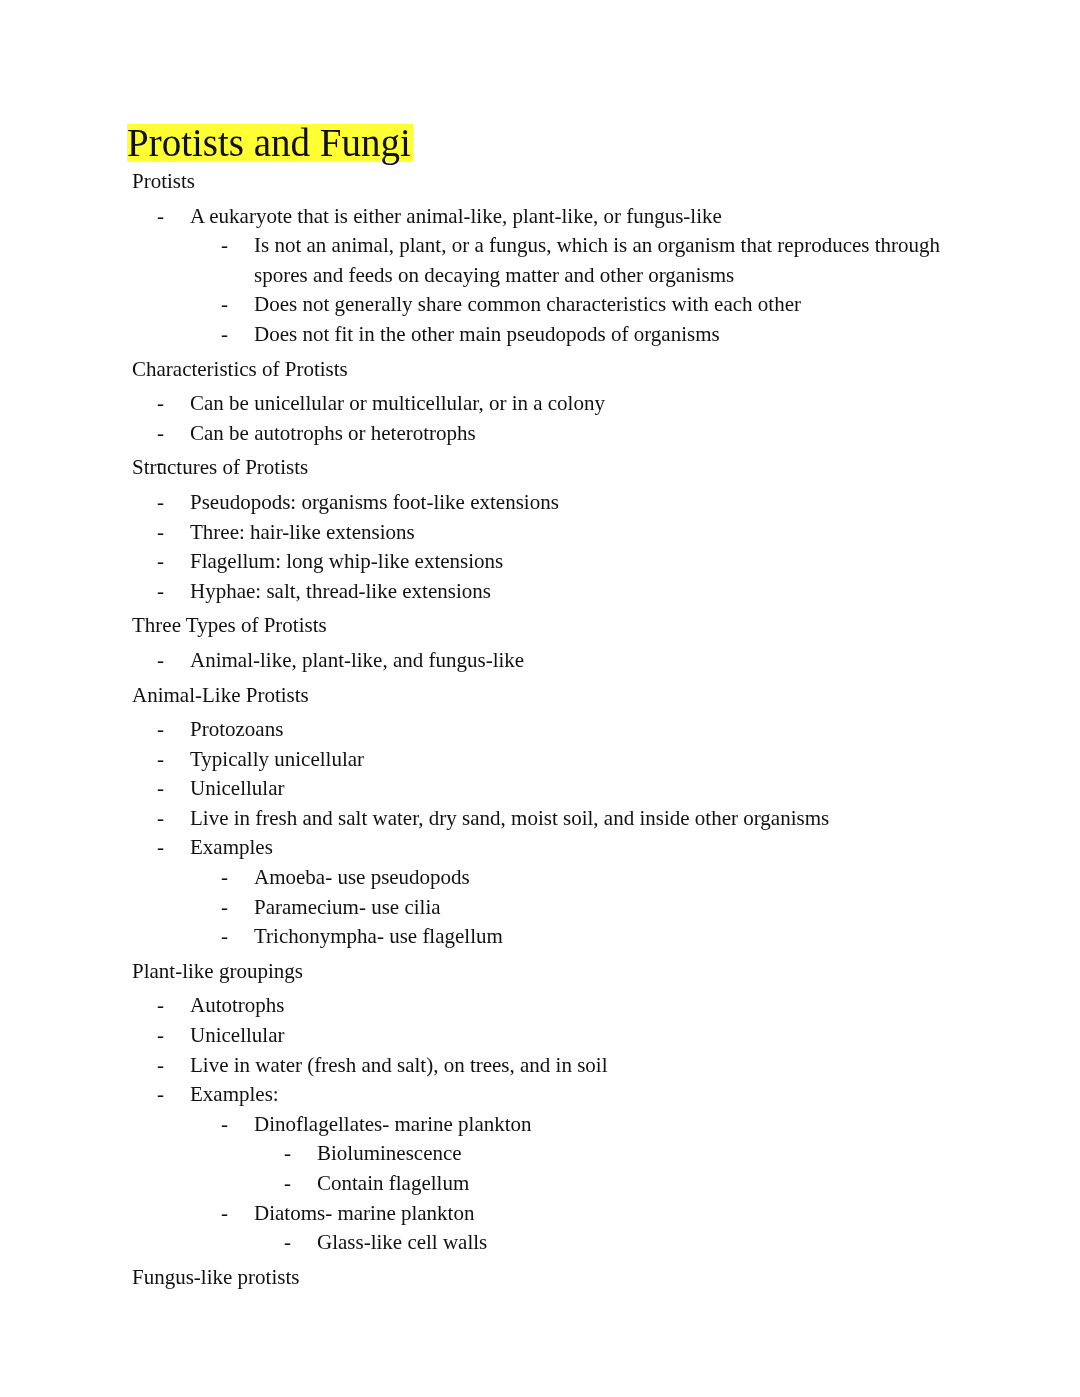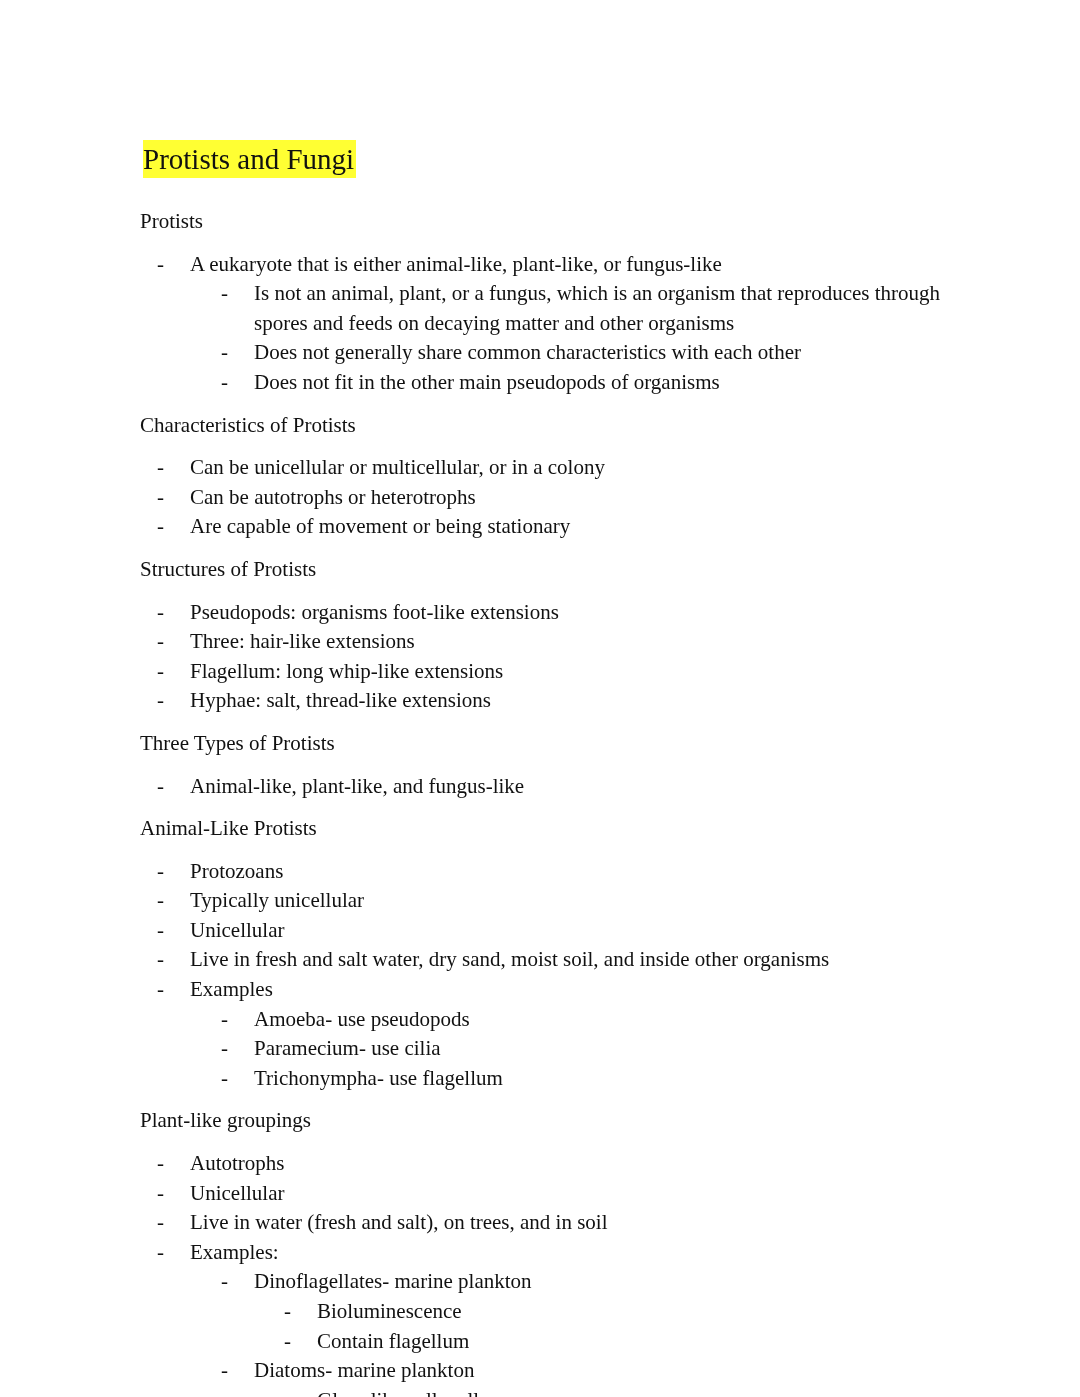--- a/index.html
+++ b/index.html
@@ -16,31 +16,31 @@
       color: #111111;
     }
     .page {
       position: absolute;
       left: 127px;
       top: 124px;
       width: 820px;
     }
     .title {
       display: inline-block;
-      font-size: 29px;
+      font-size: 39px;
       line-height: 38px;
       background: #ffff33;
       padding: 0 2px 0 0;
-      margin: 16px;
+      margin: 0;
       font-weight: normal;
     }
     .heading {
       font-size: 21px;
       line-height: 29.6px;
-      margin: 13px;
+      margin: 5px;
     }
     .item {
       position: relative;
       font-size: 21px;
       line-height: 29.6px;
     }
     .item .dash {
       position: absolute;
       top: 0;
     }
@@ -58,21 +58,21 @@
   <div class="title" style="background: rgb(255, 255, 51);">Protists and Fungi</div>
   <div id="sections">
       <div class="heading">Protists</div>
       <div class="item l1"><span class="dash">-</span><span>A eukaryote that is either animal-like, plant-like, or fungus-like</span></div>
       <div class="item l2"><span class="dash">-</span><span>Is not an animal, plant, or a fungus, which is an organism that reproduces through spores and feeds on decaying matter and other organisms</span></div>
       <div class="item l2"><span class="dash">-</span><span>Does not generally share common characteristics with each other</span></div>
       <div class="item l2"><span class="dash">-</span><span>Does not fit in the other main pseudopods of organisms</span></div>
       <div class="heading">Characteristics of Protists</div>
       <div class="item l1"><span class="dash">-</span><span>Can be unicellular or multicellular, or in a colony</span></div>
       <div class="item l1"><span class="dash">-</span><span>Can be autotrophs or heterotrophs</span></div>
-      <div class="item l1"><span class="dash">-</span><span>Are capable of movement or being stationary</span></div>
+      <div class="item l1"><span class="dash">-</span></div>
       <div class="heading">Structures of Protists</div>
       <div class="item l1"><span class="dash">-</span><span>Pseudopods: organisms foot-like extensions</span></div>
       <div class="item l1"><span class="dash">-</span><span>Three: hair-like extensions</span></div>
       <div class="item l1"><span class="dash">-</span><span>Flagellum: long whip-like extensions</span></div>
       <div class="item l1"><span class="dash">-</span><span>Hyphae: salt, thread-like extensions</span></div>
       <div class="heading">Three Types of Protists</div>
       <div class="item l1"><span class="dash">-</span><span>Animal-like, plant-like, and fungus-like</span></div>
       <div class="heading">Animal-Like Protists</div>
       <div class="item l1"><span class="dash">-</span><span>Protozoans</span></div>
       <div class="item l1"><span class="dash">-</span><span>Typically unicellular</span></div>

